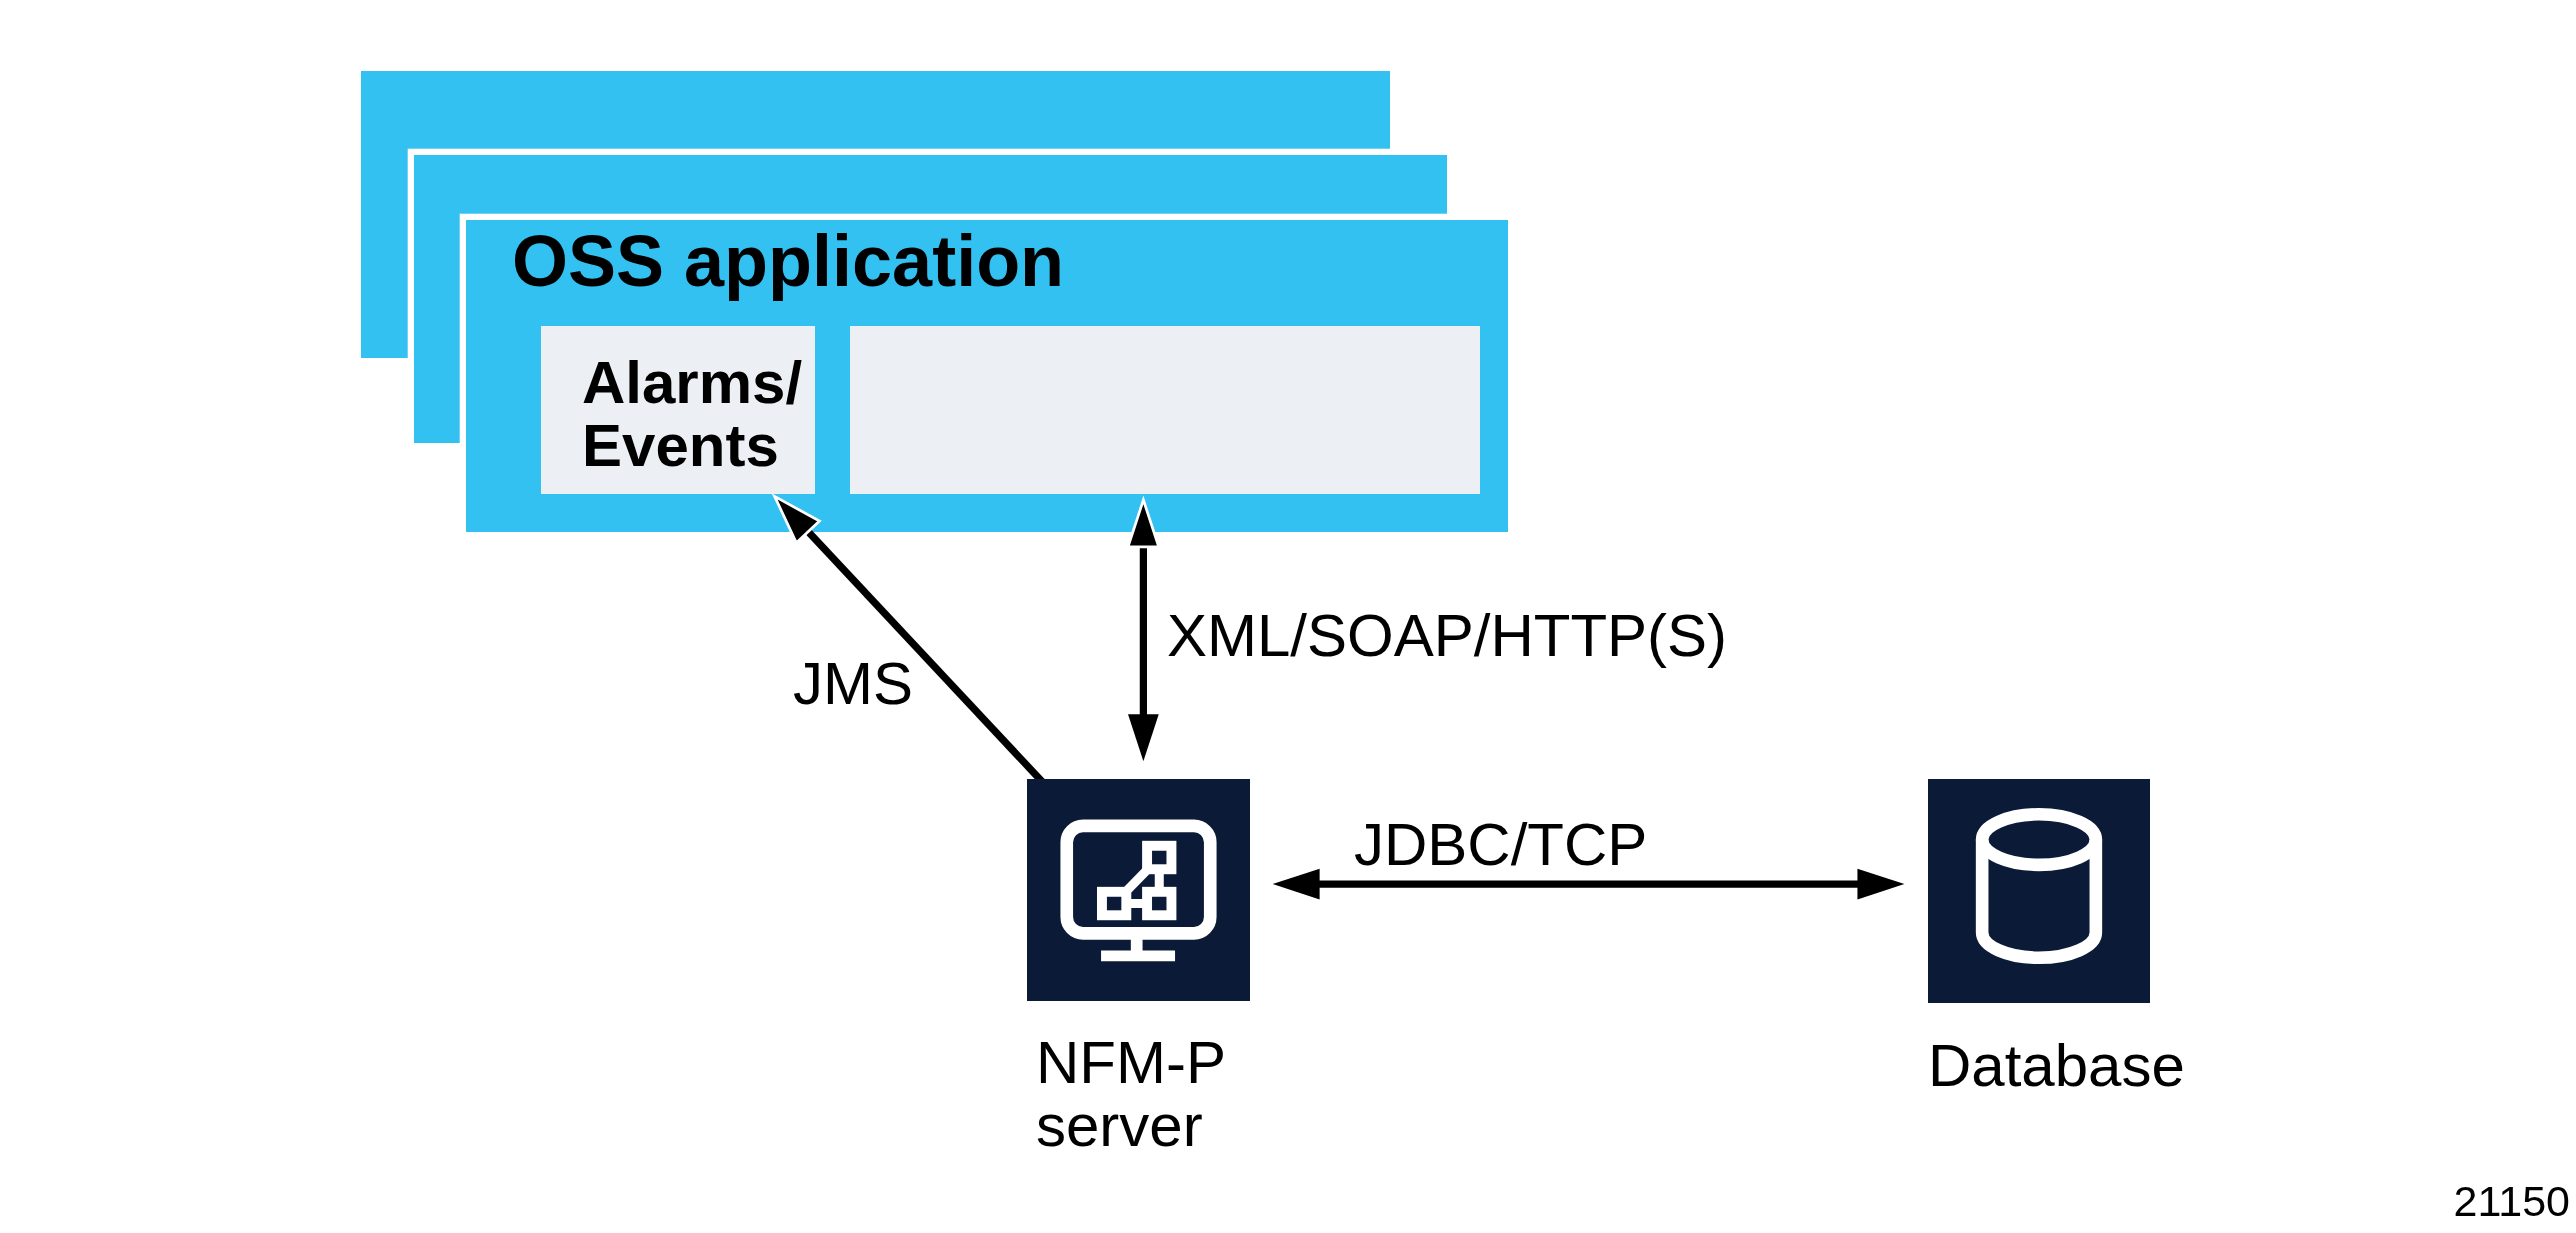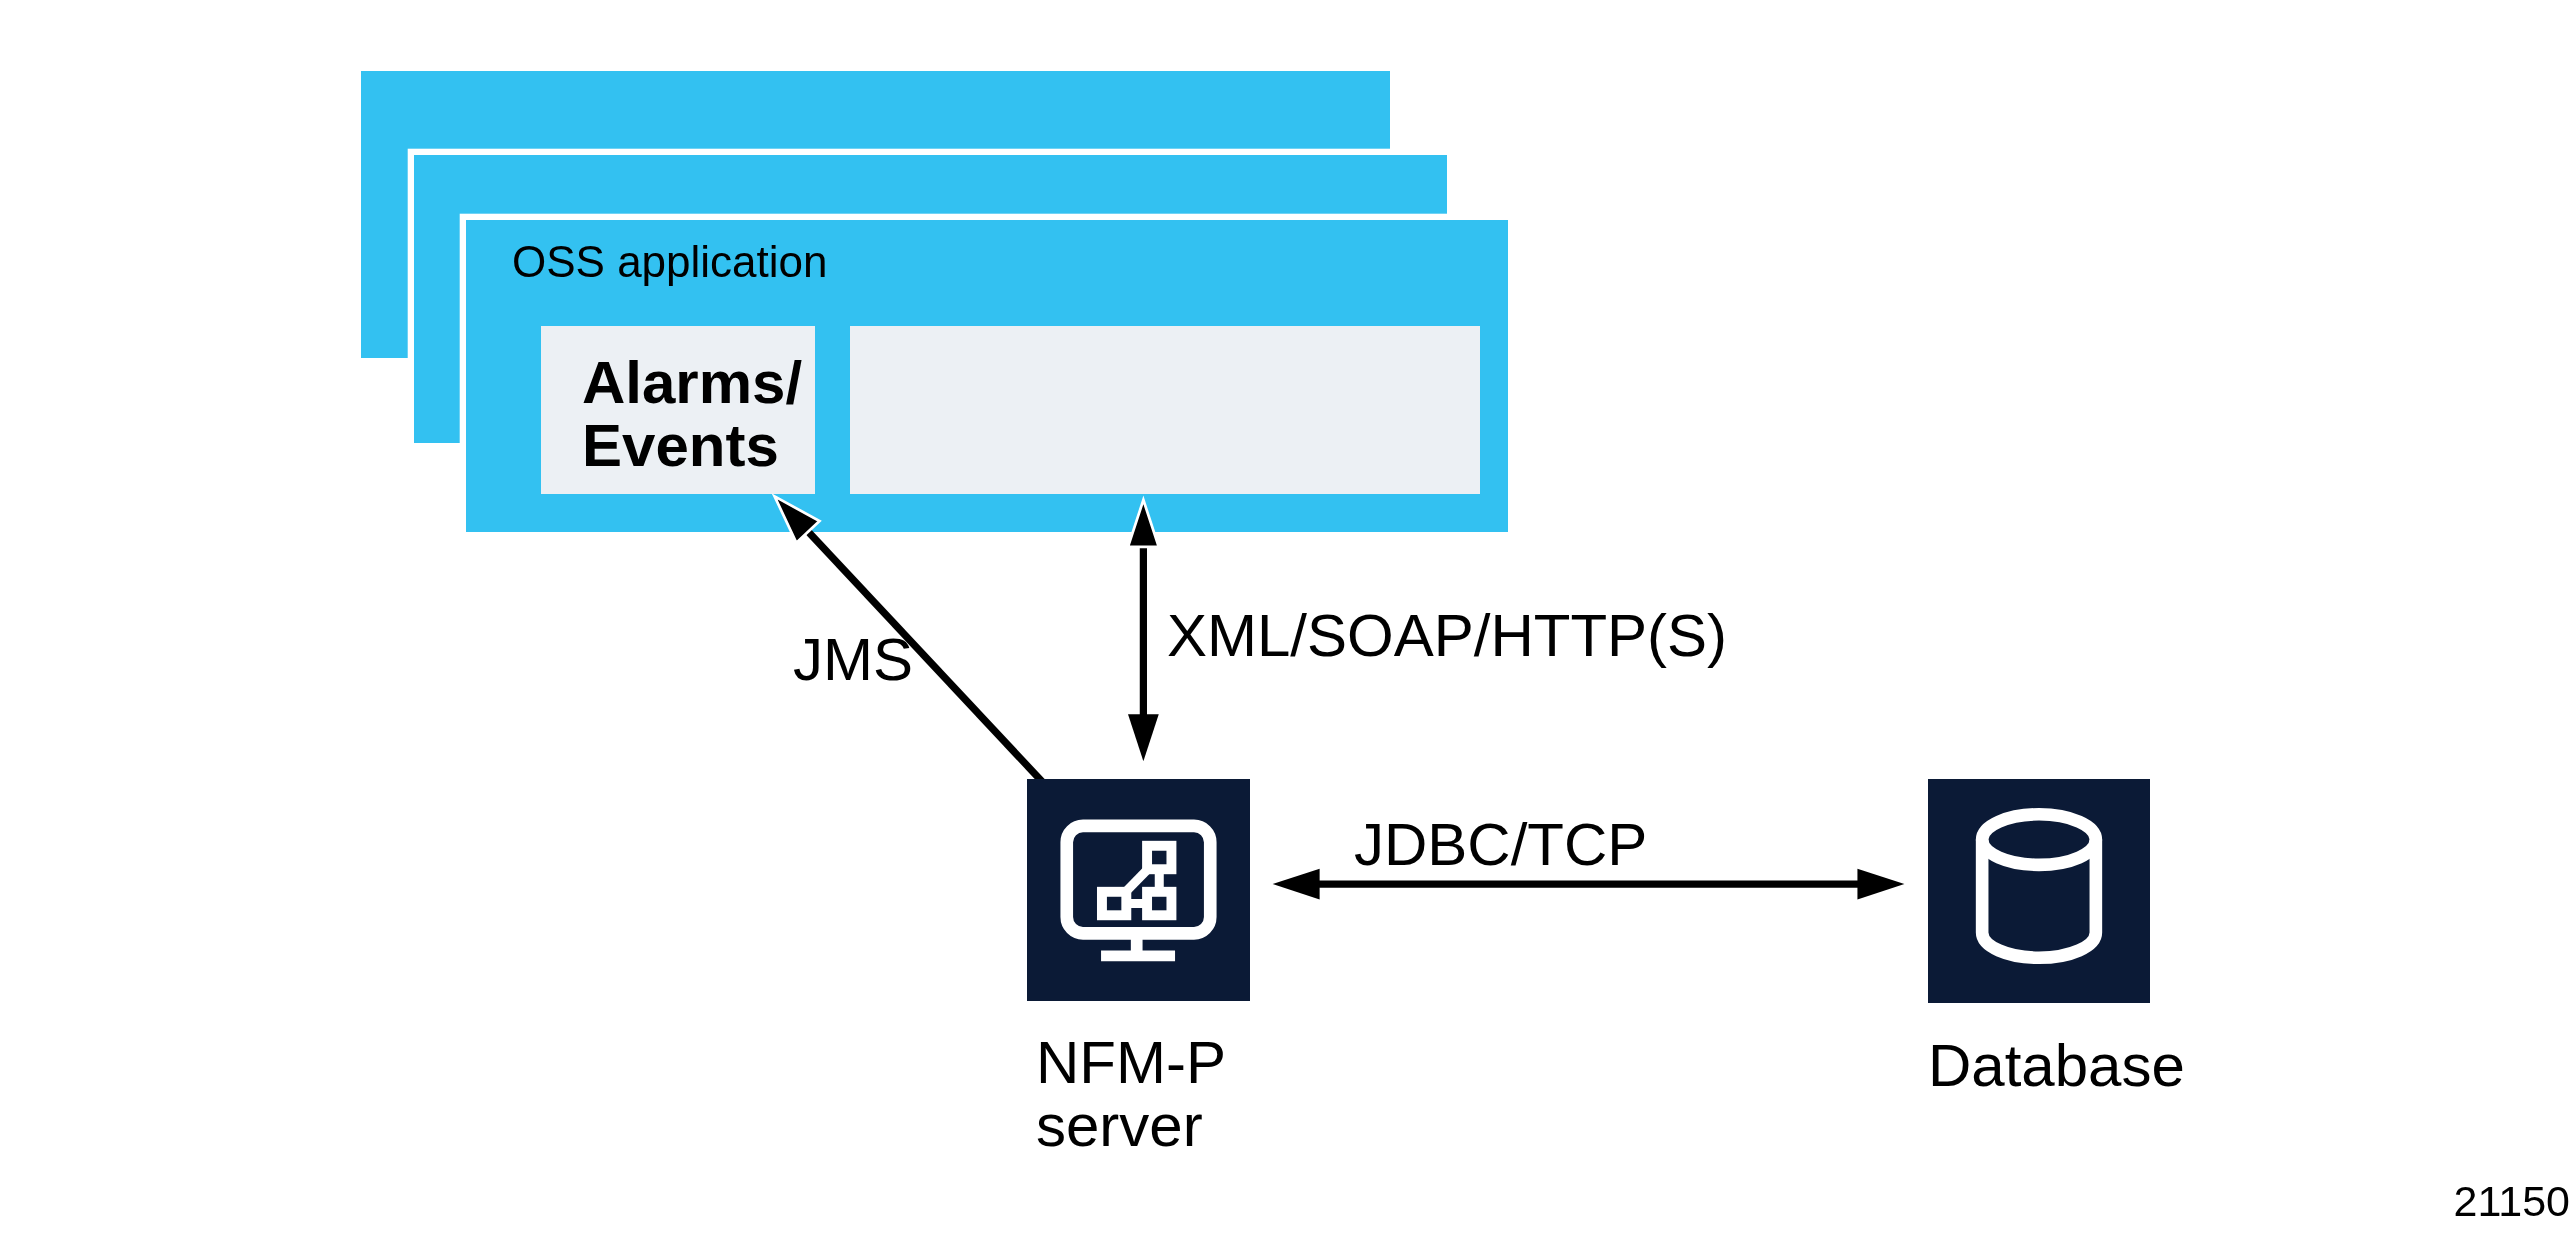--- a/index.html
+++ b/index.html
@@ -22,21 +22,21 @@
   .stackbox{
     position:absolute;
     background:var(--cyan);
     box-shadow:0 0 0 6.3px var(--bg);
   }
   #box-back{left:361px;top:71px;width:1029px;height:287px;}
   #box-middle{left:414px;top:155px;width:1033px;height:288px;}
   #box-front{left:466px;top:220px;width:1042px;height:312px;}
   .oss-title{
     position:absolute;left:512px;top:230px;
-    font-size:44px;font-weight:normal;line-height:63px;
+    font-size:72px;font-weight:bold;line-height:63px;
     white-space:nowrap;
   }
   .panel{
     position:absolute;
     background:var(--panel);
   }
   #panel-alarms{left:541px;top:326px;width:274px;height:168px;}
   #panel-provisioning{left:850px;top:326px;width:630px;height:168px;}
   .panel-text{
     position:absolute;
@@ -44,21 +44,21 @@
     white-space:pre-line;
     font-weight:bold;
   }
   #alarms-text{left:582px;top:351px;}
   #provisioning-text{left:890px;top:353px;}
   .conn-label{
     position:absolute;
     font-size:60px;line-height:63px;
     white-space:nowrap;
   }
-  #jms-label{left:793px;top:628px;}
+  #jms-label{left:793px;top:652px;}
   #xml-label{left:1167px;top:604px;}
   #jdbc-label{left:1354px;top:813px;}
   .node-label{
     position:absolute;
     font-size:60px;line-height:63px;
     white-space:pre-line;
   }
   #nfmp-label{left:1036px;top:1031px;}
   #database-label{left:1928px;top:1034px;}
   #figure-number{

